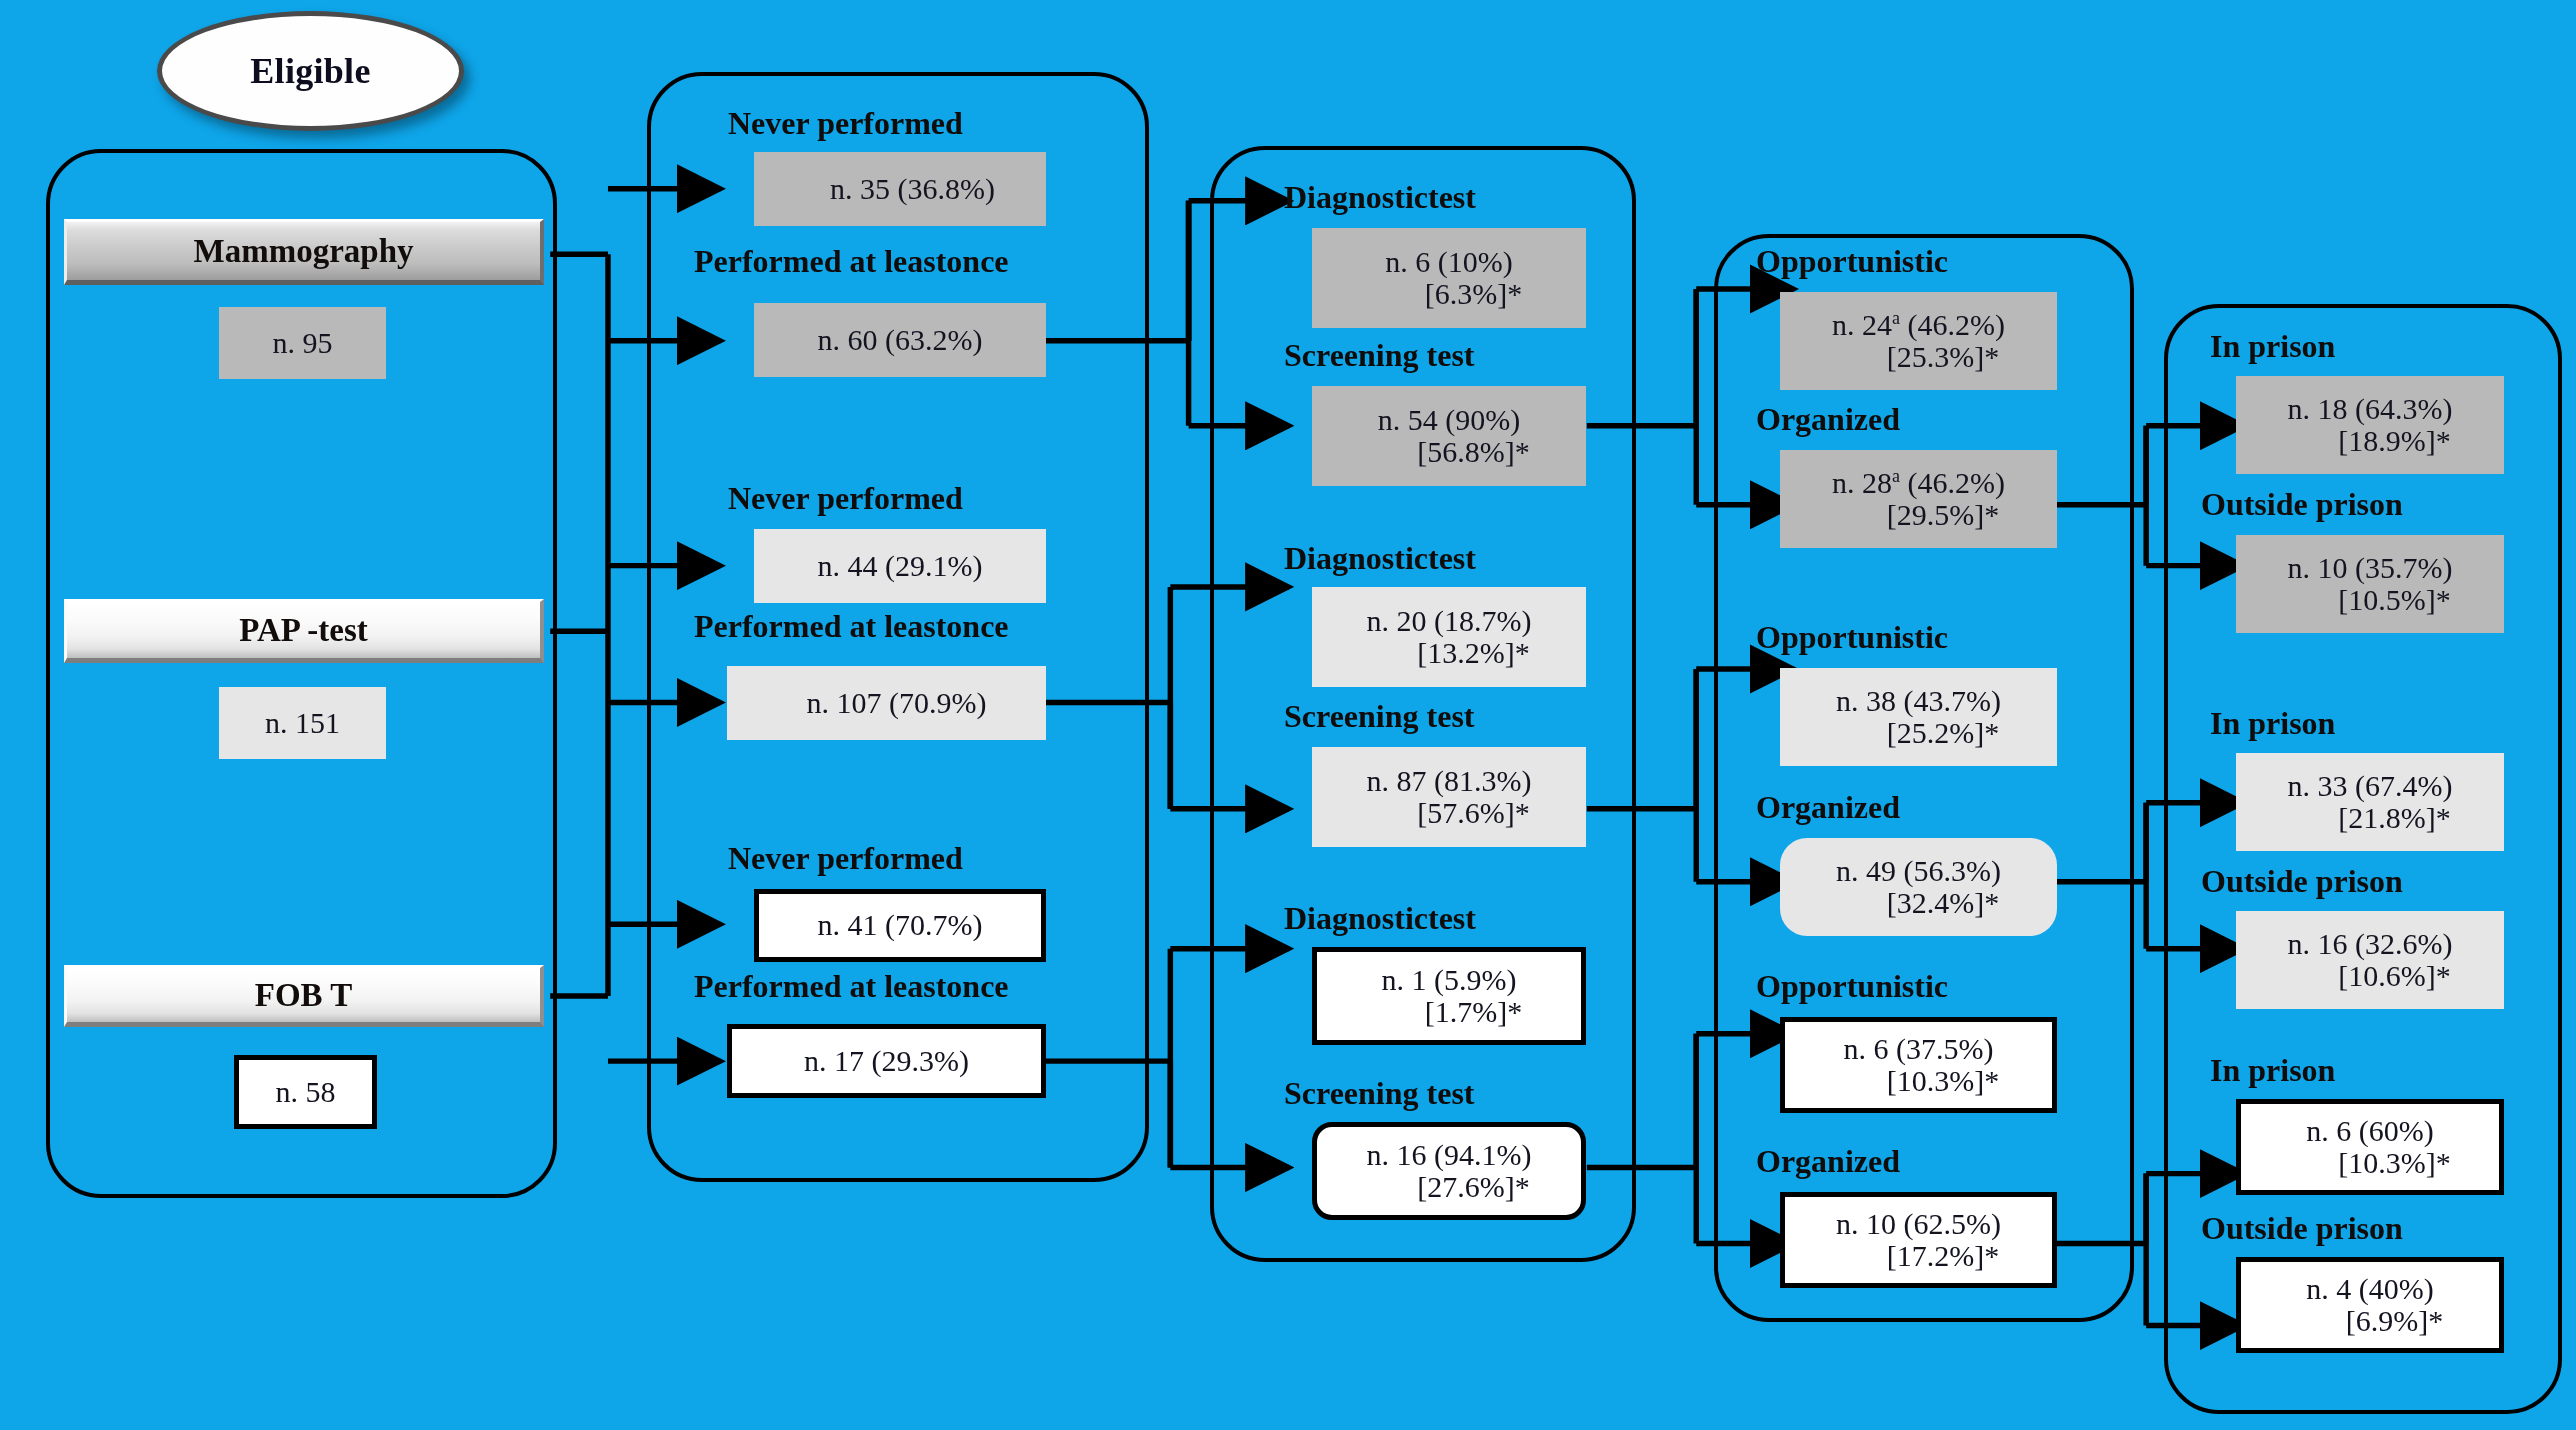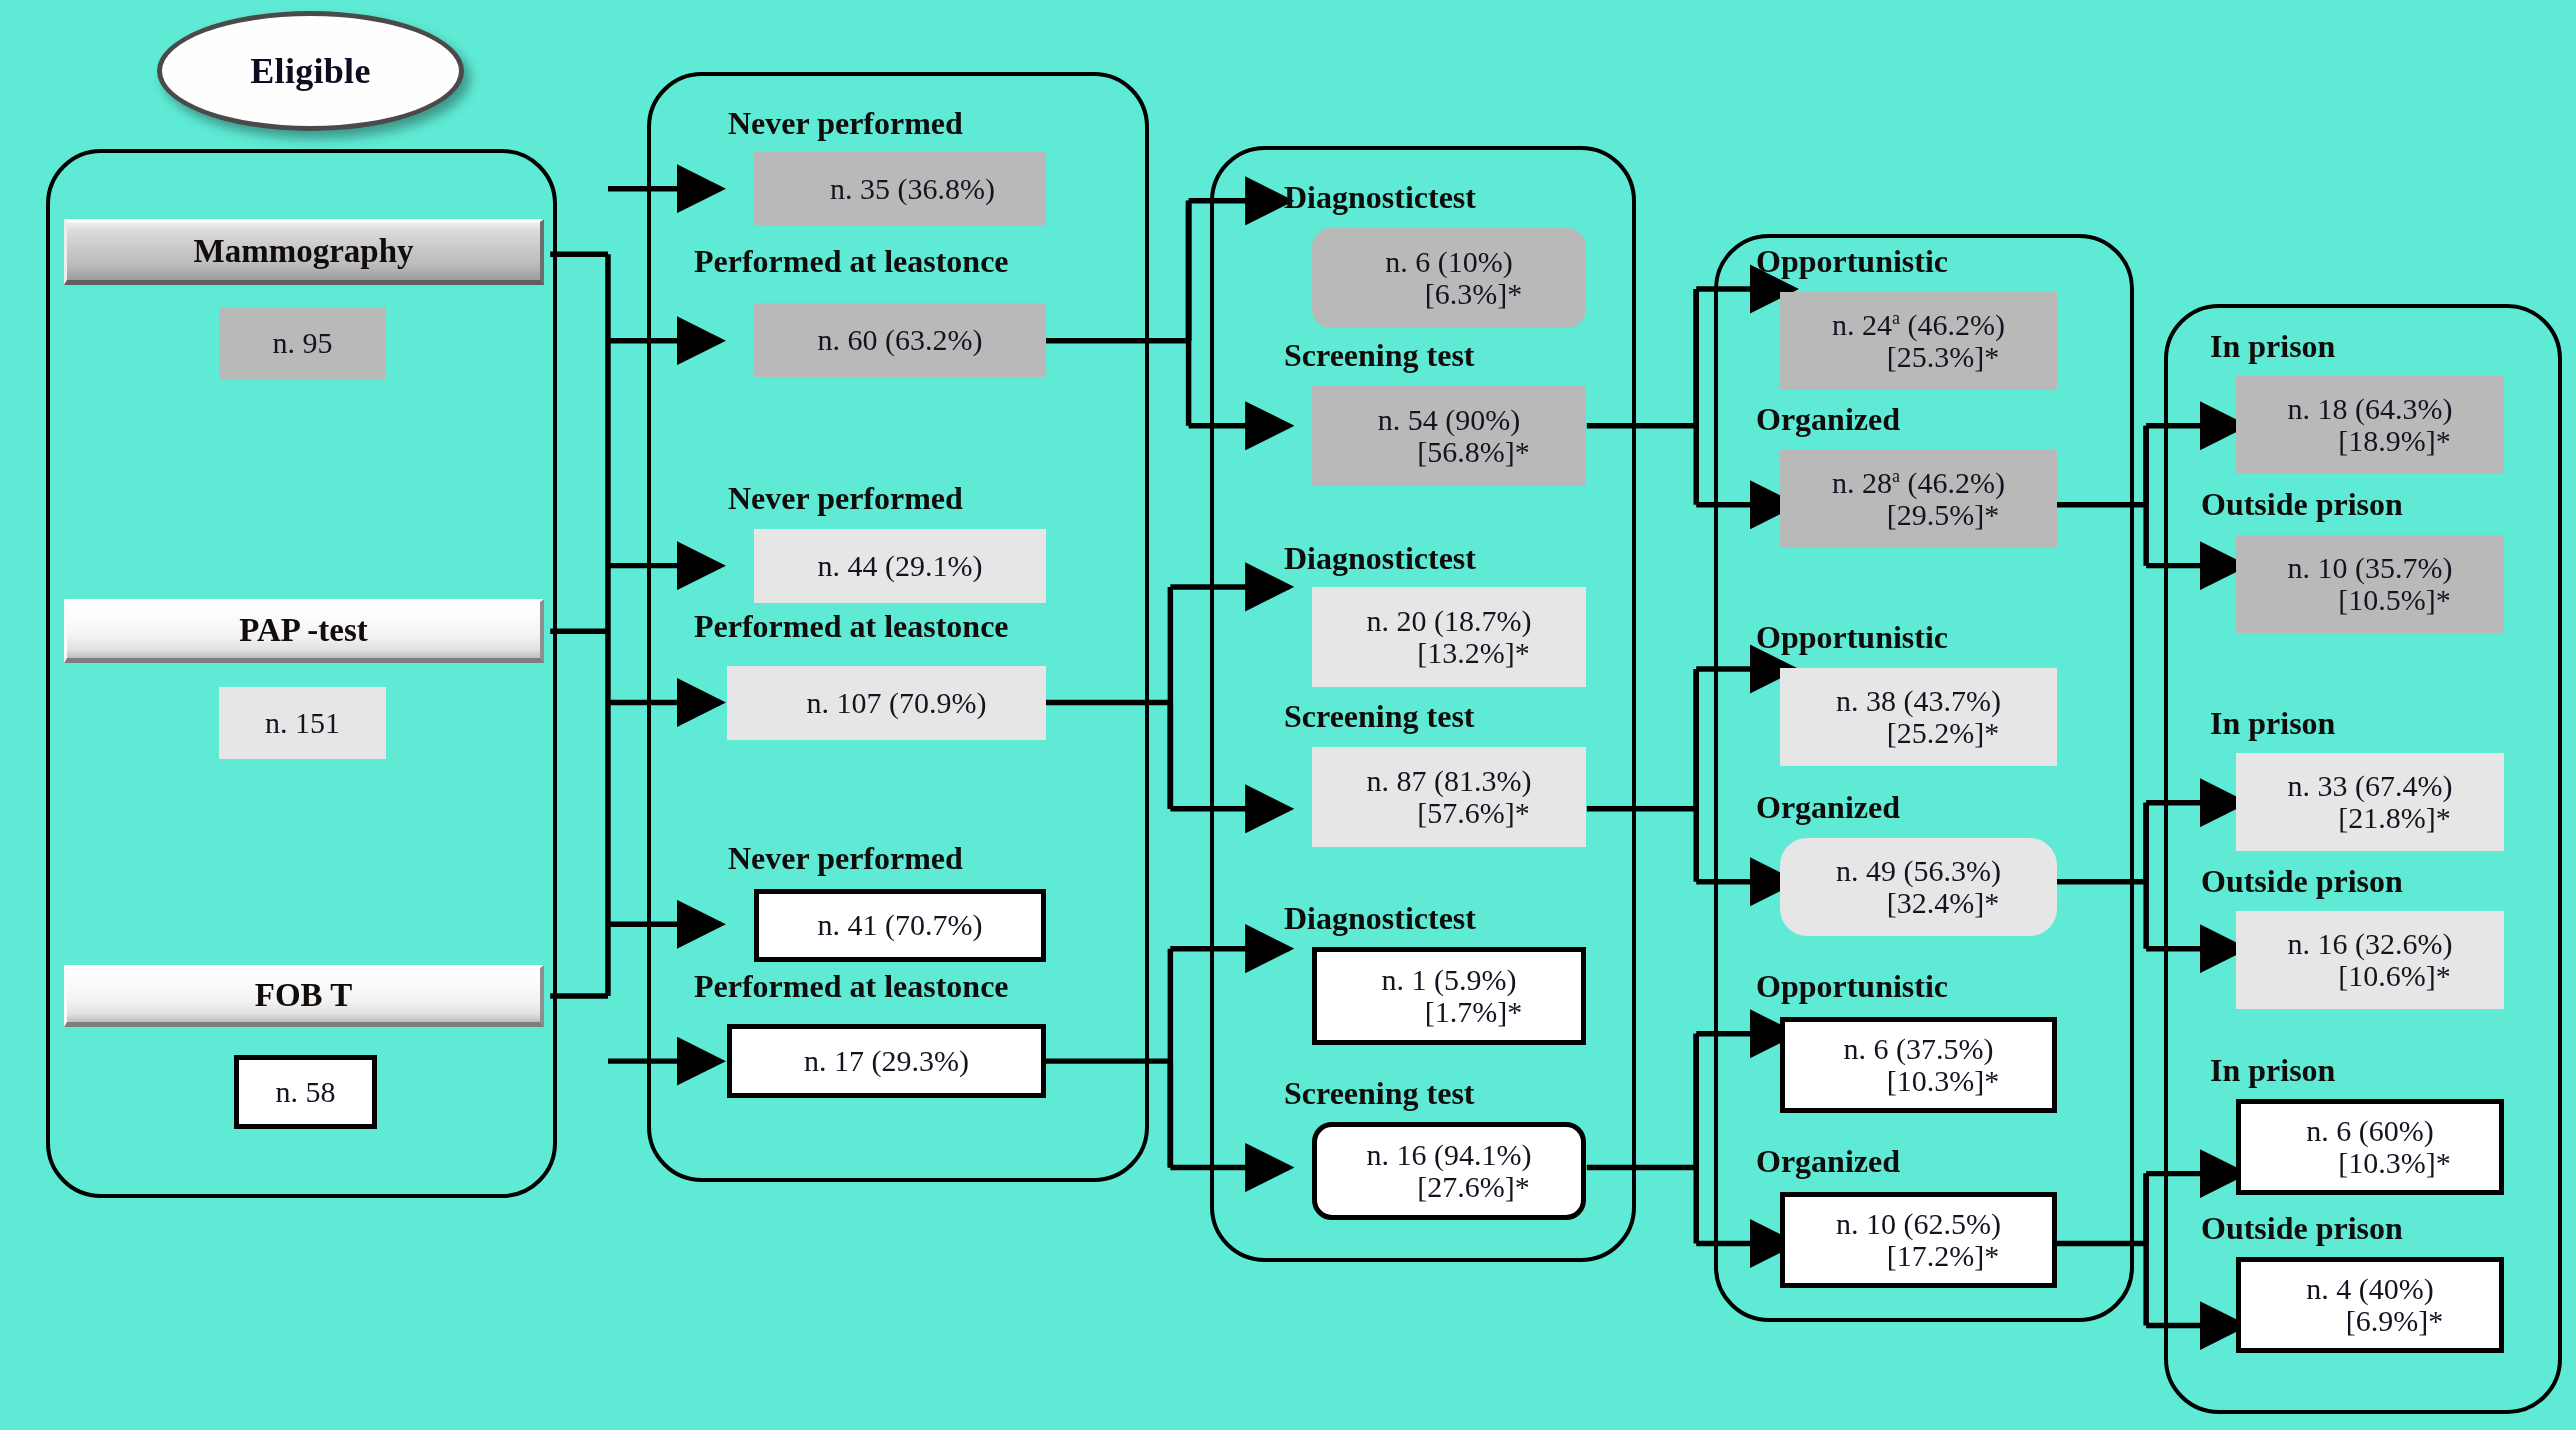--- a/index.html
+++ b/index.html
@@ -1,17 +1,17 @@
 <!DOCTYPE html>
 <html style="font-size:9.7px"><head>
 <meta charset="utf-8">
 <style>
   html,body{margin:0;padding:0;background:#fff;}
   body{font-family:"Liberation Serif", serif;}
-  #stage{position:relative;width:2576px;height:1431px;background:#5eead4;overflow:hidden;}
+  #stage{position:relative;width:2576px;height:1431px;background:#0ea5e9;overflow:hidden;}
   svg.wires{position:absolute;left:0;top:0;width:2576px;height:1431px;pointer-events:none;}
 
   
   .group{position:absolute;border:4.3px solid #000;border-radius:55px;background:transparent;box-sizing:border-box;}
 
   
   .ellipse{position:absolute;border:5.5px solid #4a4a4a;border-radius:50%;
       background:#fefefe;display:flex;align-items:center;justify-content:center;
       box-shadow:6px 7.3px 11px rgba(0,0,0,.35);box-sizing:border-box;}
   .ellipse span{font-weight:bold;font-size:36px;color:#0d0d1f;letter-spacing:0.3px;}
@@ -170,21 +170,21 @@
     <div class="ln">n. 41 (70.7%)</div>
   </div>
   <div class="hdr" style="left:694px;top:968px;">Performed at leastonce</div>
   <div class="dbox outline" style="left:727px;top:1024px;width:319px;height:74px;justify-content:center;">
     <div class="ln">n. 17 (29.3%)</div>
   </div>
 
   <div class="group" style="left:1210px;top:146px;width:426px;height:1116px;"></div>
 
   <div class="hdr" style="left:1284px;top:179px;">Diagnostictest</div>
-  <div class="dbox fill-dark" style="left:1312px;top:228px;width:274px;height:100px;border-radius:19px;">
+  <div class="dbox fill-dark" style="left:1312px;top:228px;width:274px;height:100px;">
     <div class="ln">n. 6 (10%)</div>
     <div class="ln right" style="padding-left:49px">[6.3%]*</div>
   </div>
   <div class="hdr" style="left:1284px;top:337px;">Screening test</div>
   <div class="dbox fill-dark" style="left:1312px;top:386px;width:274px;height:100px;">
     <div class="ln">n. 54 (90%)</div>
     <div class="ln right" style="padding-left:49px">[56.8%]*</div>
   </div>
 
   <div class="hdr" style="left:1284px;top:540px;">Diagnostictest</div>

